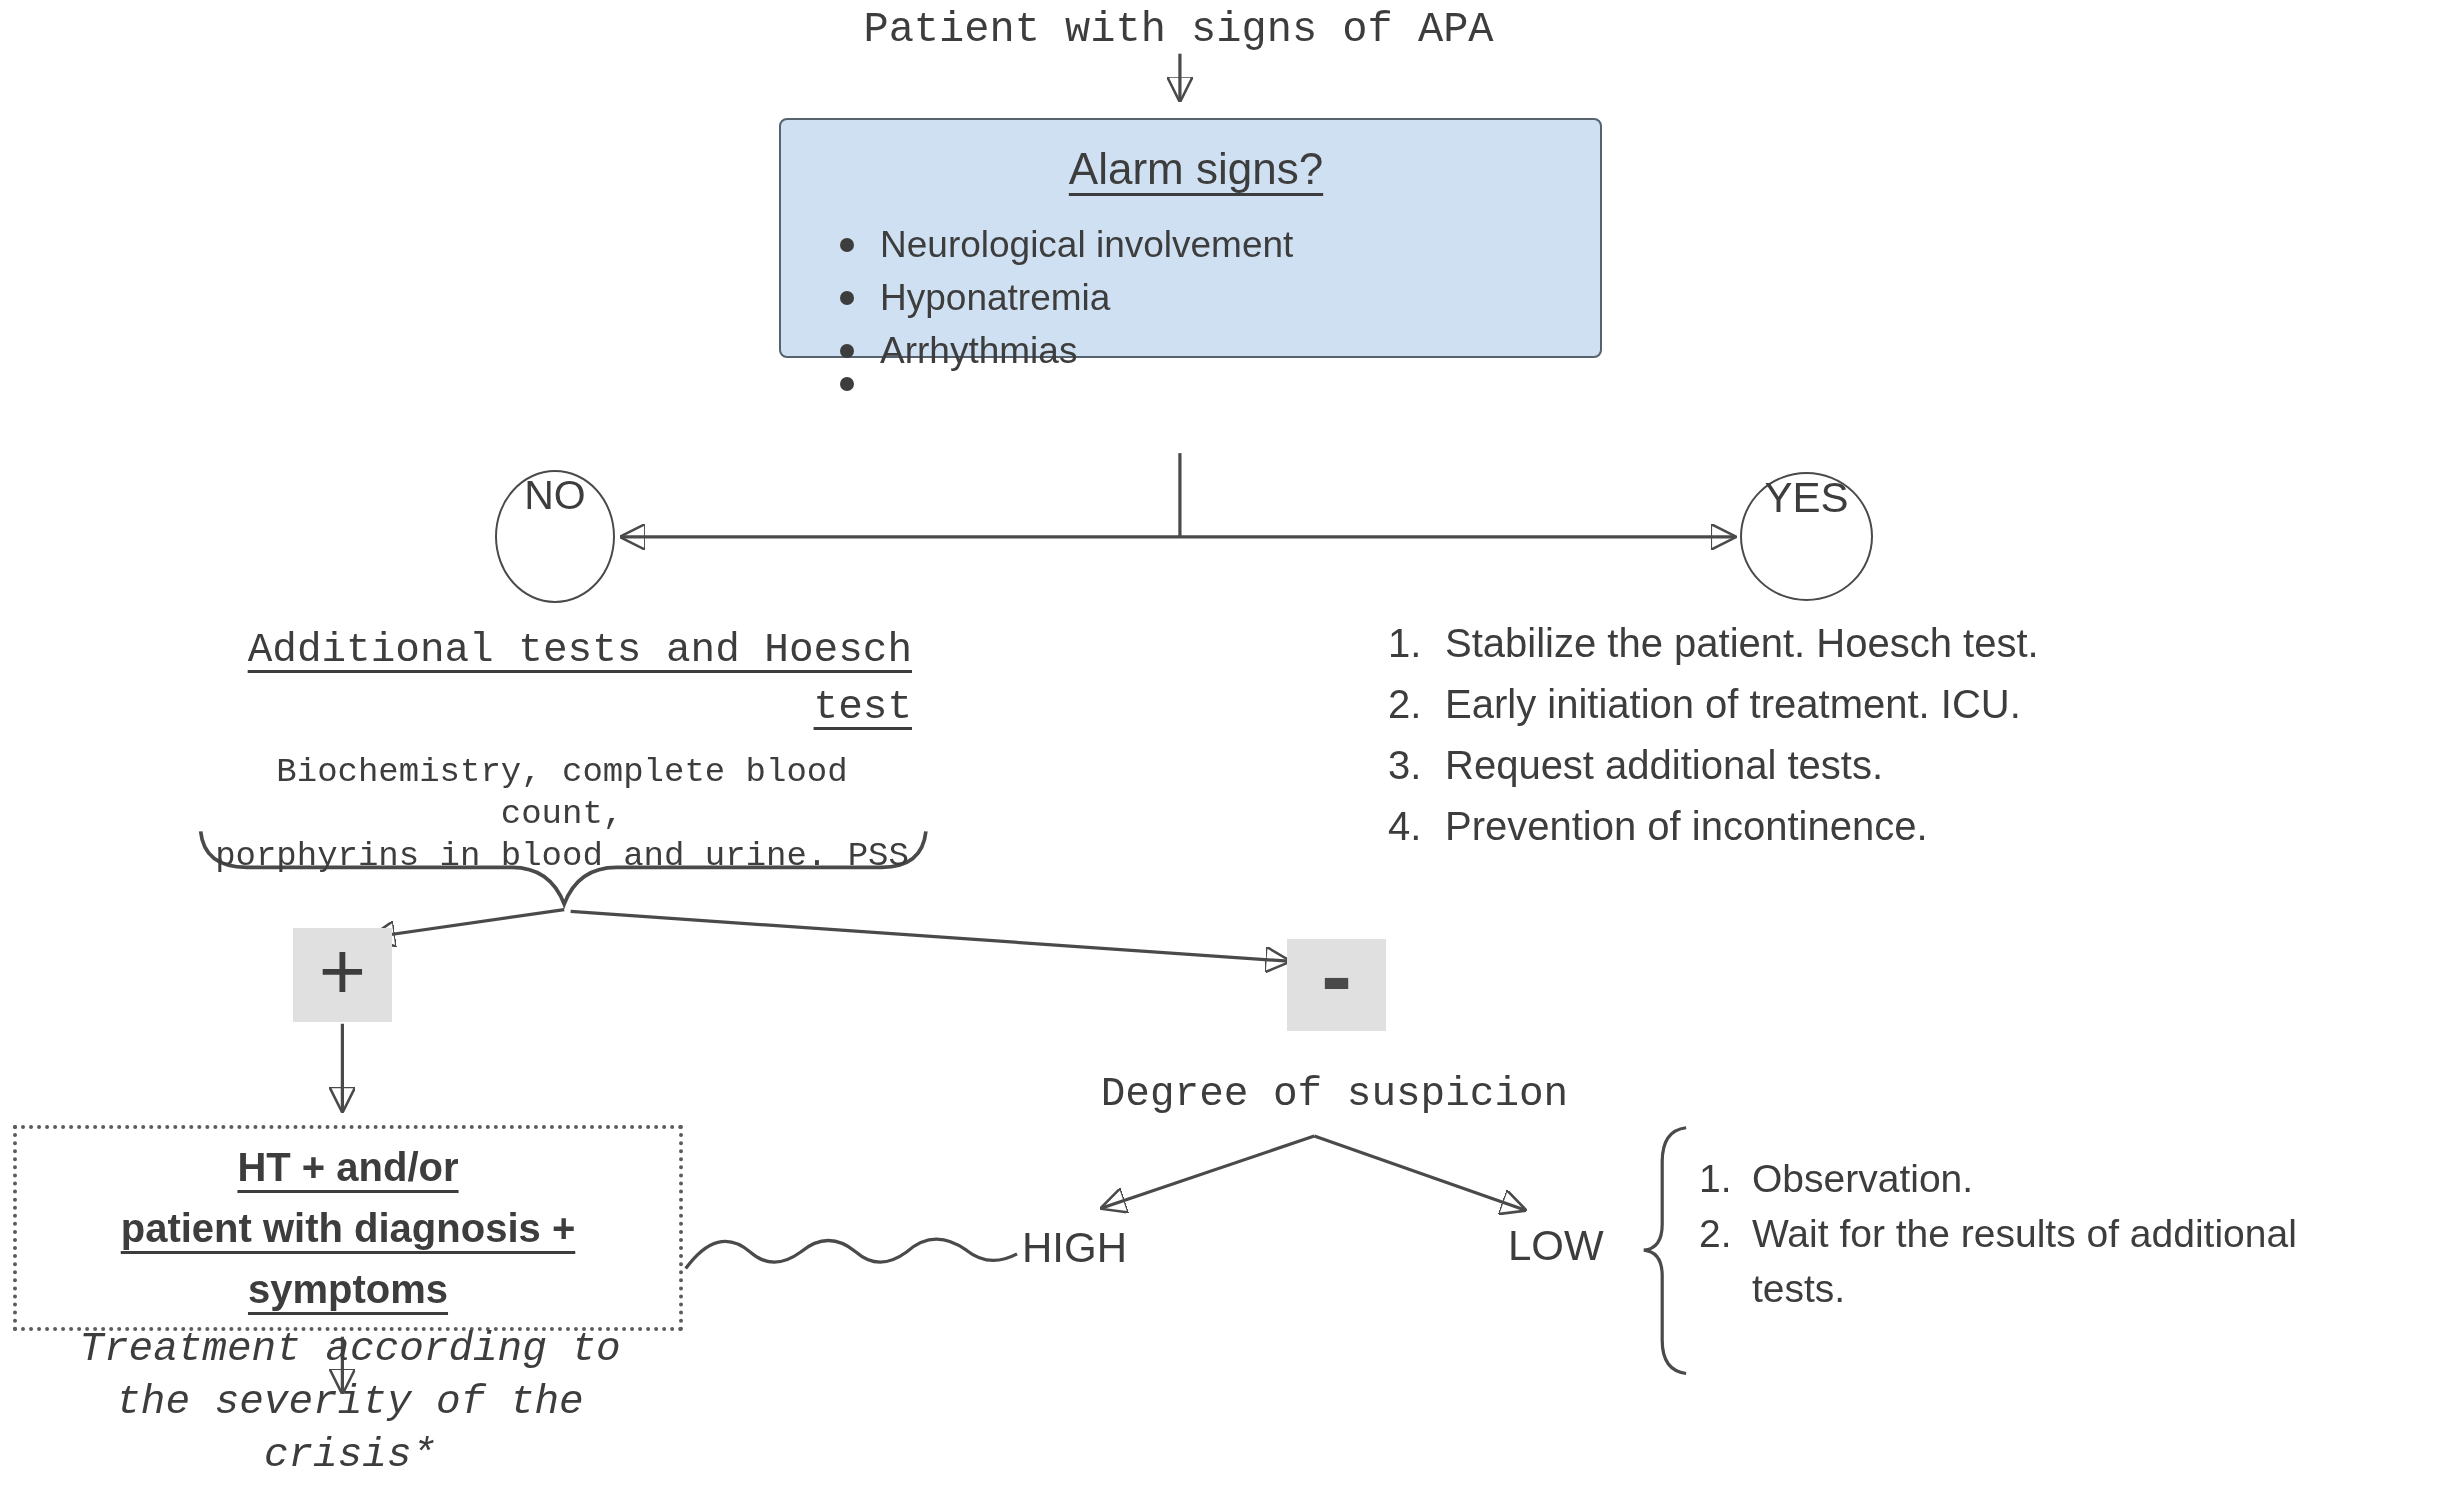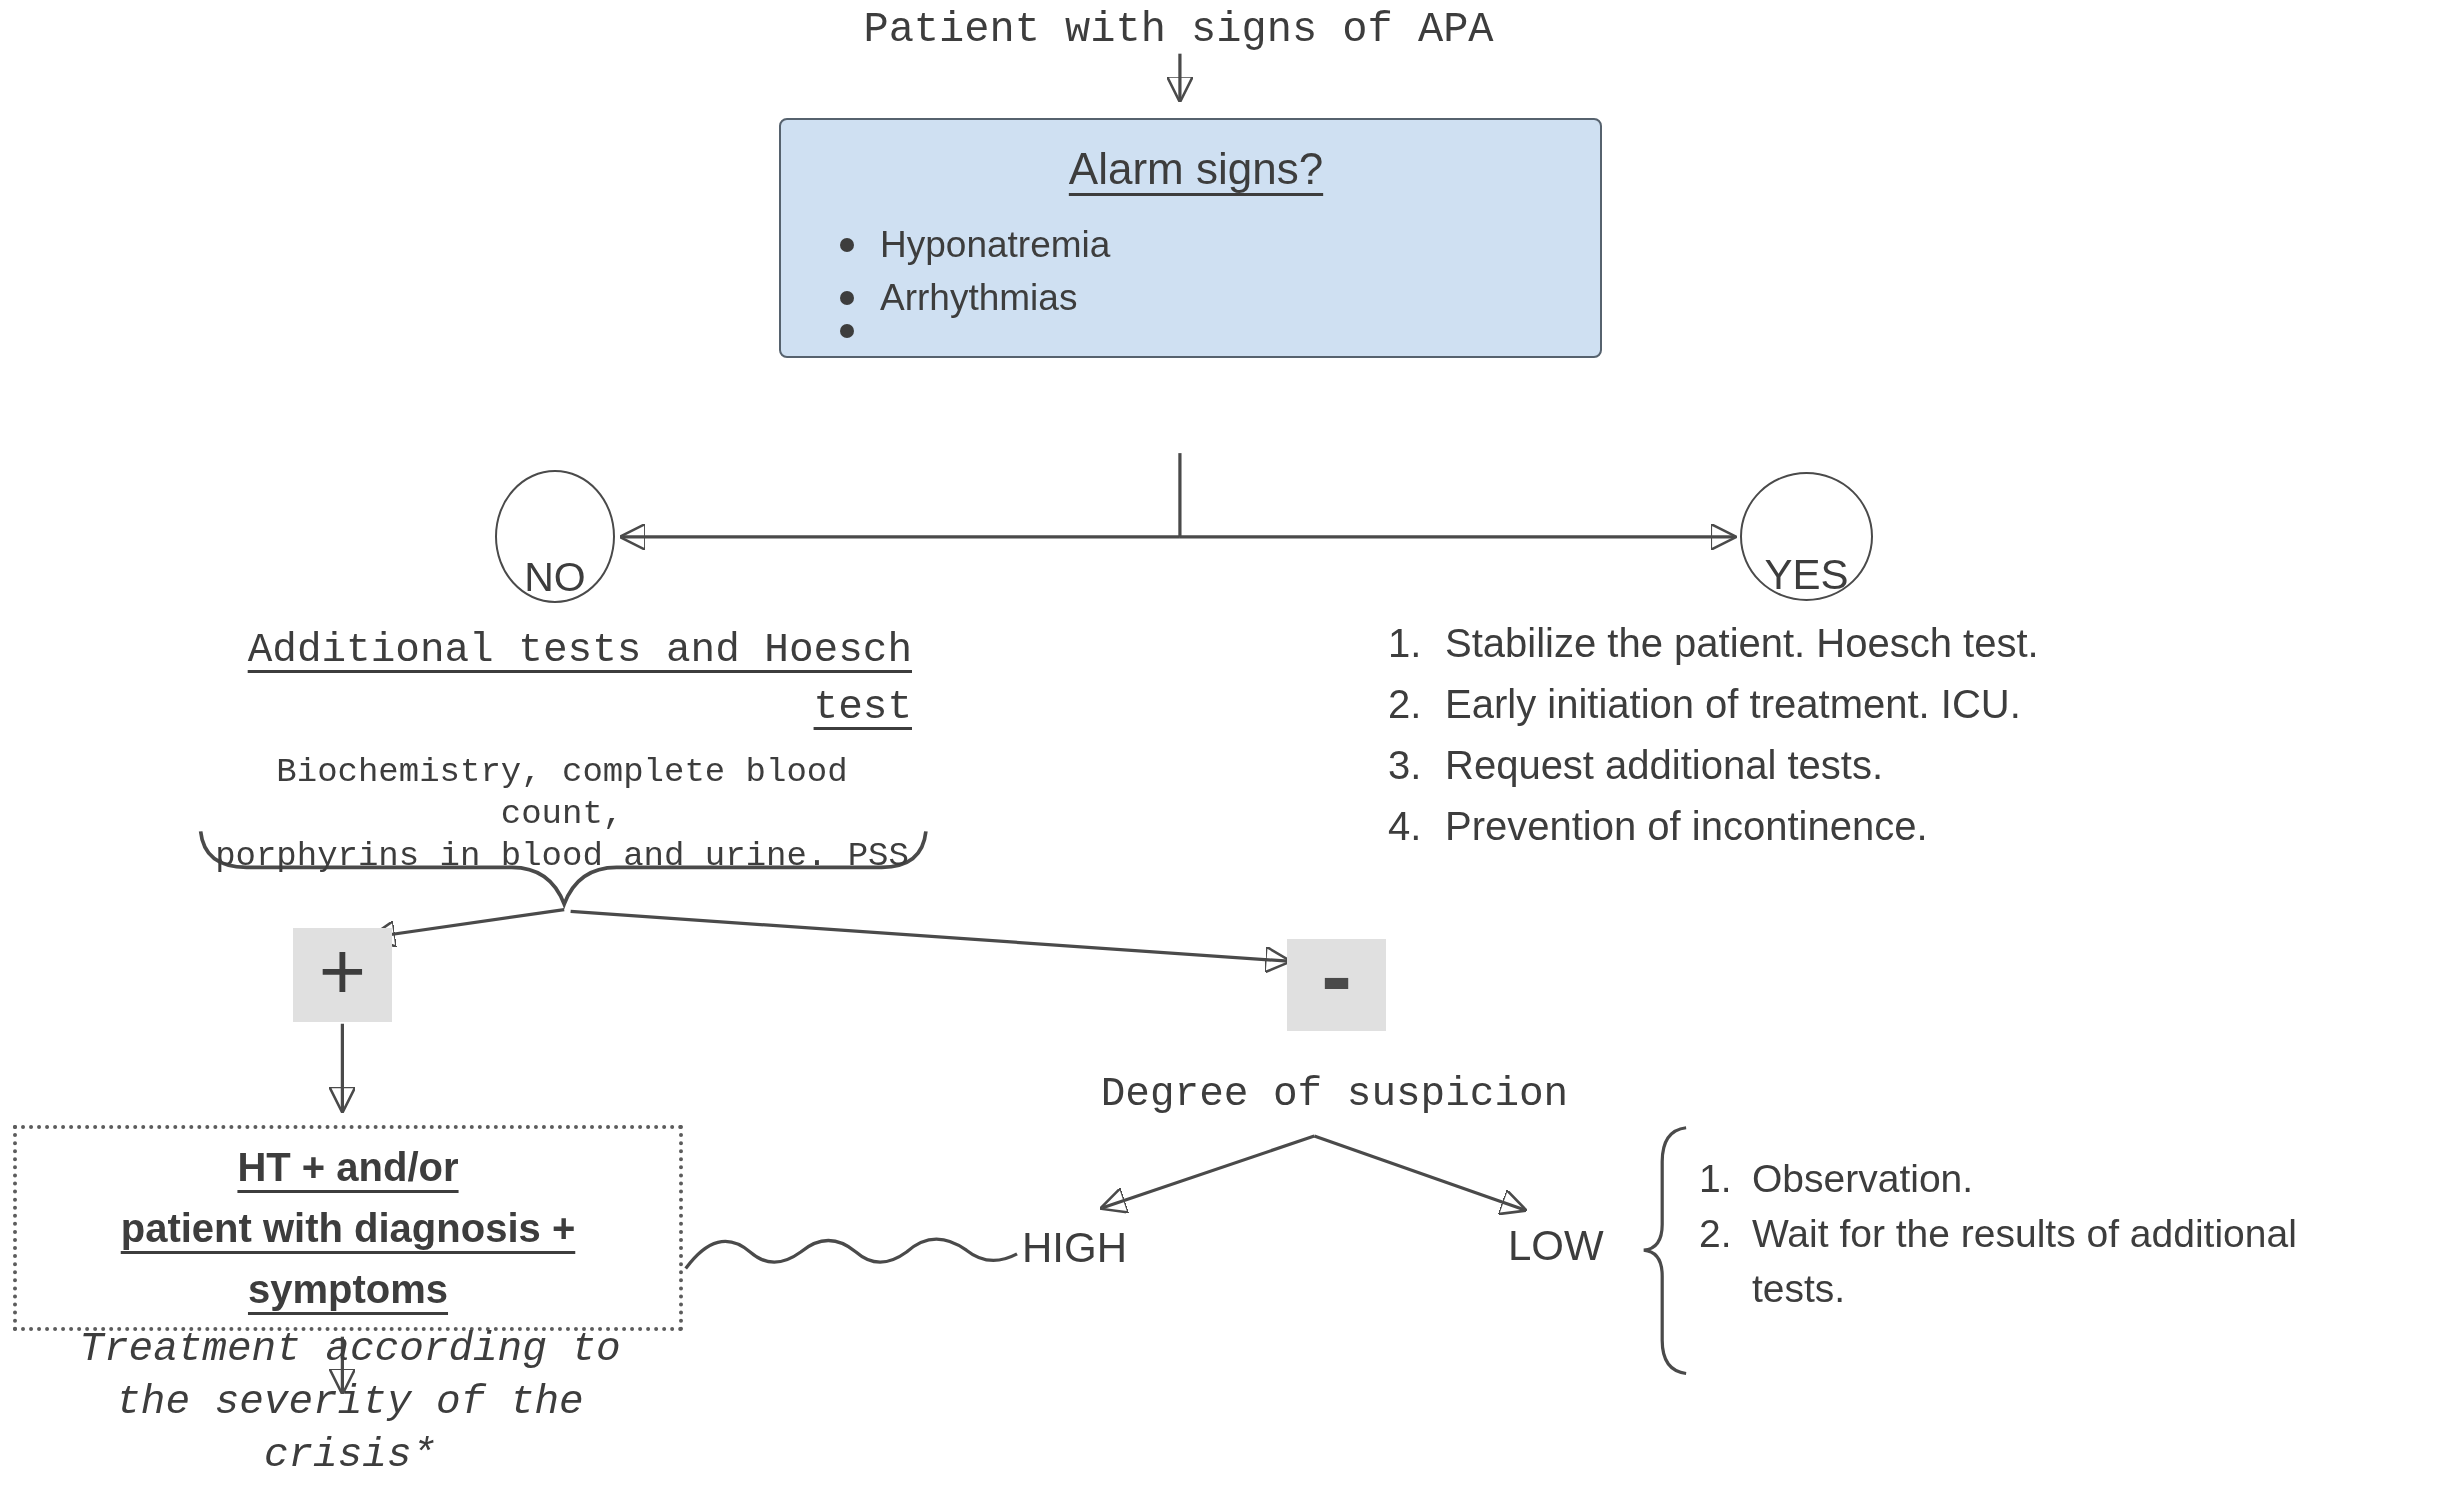--- a/index.html
+++ b/index.html
@@ -22,21 +22,21 @@
     padding:24px 37px 0 48px;
   }
   #alarm-heading{font-size:44px;text-align:center;margin-bottom:24px;}
   .u{text-decoration:underline;text-underline-offset:9.2px;text-decoration-thickness:2.8px;}
   .alarm-item{display:flex;align-items:center;font-size:37px;line-height:53px;}
   .bullet{width:14px;height:14px;border-radius:50%;background:#3d3d3d;margin:0 26px 0 11px;flex:0 0 auto;}
 
   
   .circle{
     box-sizing:border-box;border:2.8px solid #4a4a4a;border-radius:50%;
-    display:flex;align-items:flex-end;justify-content:center;background:#fff;
+    display:flex;align-items:flex-start;justify-content:center;background:#fff;
   }
   #no-circle{left:495px;top:470px;width:120px;height:133px;font-size:41px;}
   #yes-circle{left:1740px;top:472px;width:133px;height:129px;font-size:42px;}
 
   
   #left-heading{left:212px;top:622px;width:700px;font-size:41px;line-height:57px;text-align:right;}
   #left-subtext{left:212px;top:751px;width:700px;font-size:34px;line-height:42px;}
 
   
   #yes-list{left:1388px;top:613px;width:828px;font-size:40px;}
@@ -92,20 +92,24 @@
   <path d="M1428 1234 L1198 1312" stroke-width="3.5" marker-end="url(#arrow)"></path>
   <path d="M1428 1234 L1656 1314" stroke-width="3.5" marker-end="url(#arrow)"></path>
   <path d="M745 1378 Q780 1330 815 1360 Q840 1382 870 1360 Q900 1335 930 1360 Q955 1382 985 1360 Q1015 1333 1050 1358 Q1075 1378 1105 1362" stroke-width="3.5"></path>
   <path d="M1832 1225 Q1806 1228 1806 1262 L1806 1330 Q1806 1356 1786 1358 Q1806 1360 1806 1386 L1806 1456 Q1806 1489 1832 1492" stroke-width="3.5"></path>
 </svg>
 
 <div id="title" class="abs center">Patient with signs of APA</div>
 
 <div id="alarm-box" class="abs">
   <div id="alarm-heading"><span class="u">Alarm signs?</span></div>
+  <div class="alarm-item">
+      <span class="bullet"></span>
+      <span>Neurological involvement</span>
+    </div>
   <div class="alarm-item">
       <span class="bullet"></span>
       <span>Hyponatremia</span>
     </div>
   <div class="alarm-item">
       <span class="bullet"></span>
       <span>Arrhythmias</span>
     </div>
   <div class="alarm-item">
       <span class="bullet"></span>

